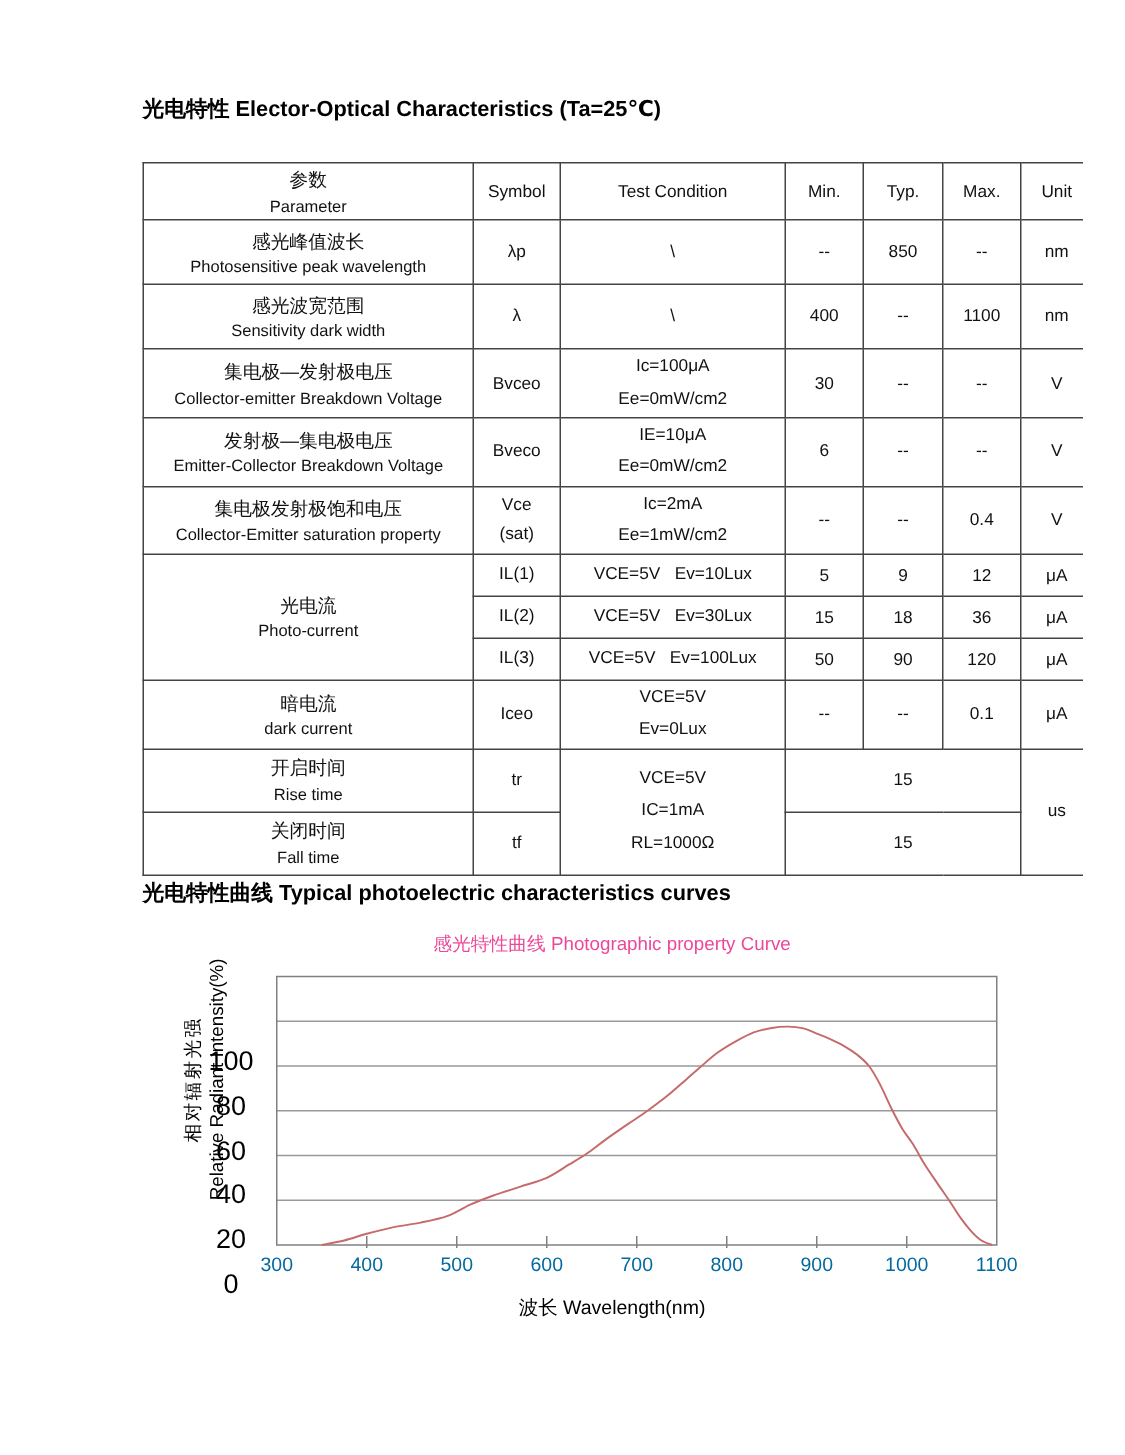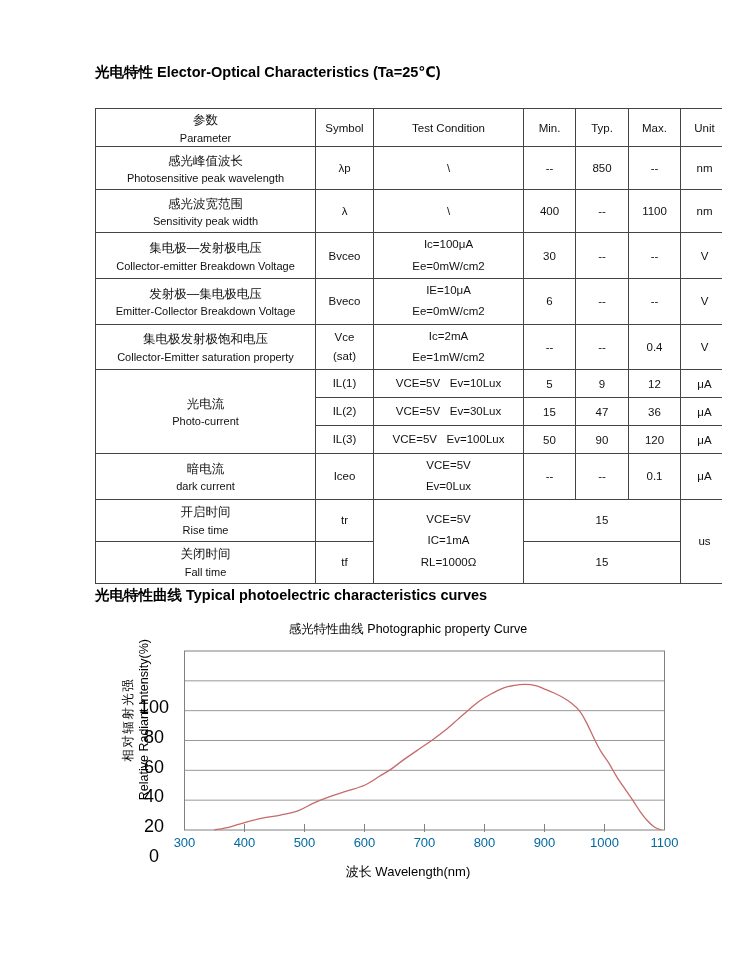--- a/index.html
+++ b/index.html
@@ -14,21 +14,21 @@
   table.spec td{border:1px solid #444;text-align:center;vertical-align:middle;padding:1px 2px;color:#111;}
   .zh{font-size:12.5px;line-height:1.65;}
   .en{font-size:11px;line-height:1.35;}
   .sym{font-size:11.5px;white-space:pre-line;line-height:1.6;}
   .cond div{font-size:11.5px;line-height:1.85;white-space:pre-wrap;}
   .val{font-size:11.5px;}
   .h38{height:38px}.h43{height:43px}.h28{height:28px}.h42{height:42px}
 
   
   svg.chart{position:absolute;left:0;top:0;pointer-events:none;}
-  .chart-title{position:absolute;left:120px;top:621px;width:520px;text-align:center;font-size:12.5px;color:#000000;}
+  .chart-title{position:absolute;left:120px;top:621px;width:520px;text-align:center;font-size:12.5px;color:#ec4899;}
   .x-label{position:absolute;left:120px;top:863px;width:520px;text-align:center;font-size:13px;color:#000;}
   .y-label{position:absolute;left:-1px;top:704px;width:220px;text-align:center;
            transform:rotate(-90deg);transform-origin:center center;font-size:12.5px;line-height:1.25;color:#000;}
   .y-label .zl{letter-spacing:1.5px;}
   .ytick{position:absolute;left:104px;width:44px;text-align:center;font-size:18px;color:#000;margin-top:24px;}
   .xtick{position:absolute;top:835px;width:40px;text-align:center;font-size:13px;color:#0369a1;}
 </style>
 </head>
 <body>
 
@@ -88,21 +88,21 @@
           </td>
       <td class="val">--</td>
       <td class="val">850</td>
       <td class="val">--</td>
       <td class="val">nm</td>
     </tr>
 
     <tr class="h43">
       <td>
         <div class="zh">感光波宽范围</div>
-        <div class="en">Sensitivity peak width</div>
+        <div class="en">Sensitivity dark width</div>
       </td>
       <td class="sym">λ</td>
       <td class="cond">
             <div>\</div>
           </td>
       <td class="val">400</td>
       <td class="val">--</td>
       <td class="val">1100</td>
       <td class="val">nm</td>
     </tr>
@@ -169,21 +169,21 @@
       <td class="val">9</td>
       <td class="val">12</td>
       <td class="val">μA</td>
     </tr>
     <tr class="h28">
       <td class="sym">IL(2)</td>
       <td class="cond">
             <div>VCE=5V   Ev=30Lux</div>
           </td>
       <td class="val">15</td>
-      <td class="val">47</td>
+      <td class="val">18</td>
       <td class="val">36</td>
       <td class="val">μA</td>
     </tr>
     <tr class="h28">
       <td class="sym">IL(3)</td>
       <td class="cond">
             <div>VCE=5V   Ev=100Lux</div>
           </td>
       <td class="val">50</td>
       <td class="val">90</td>

